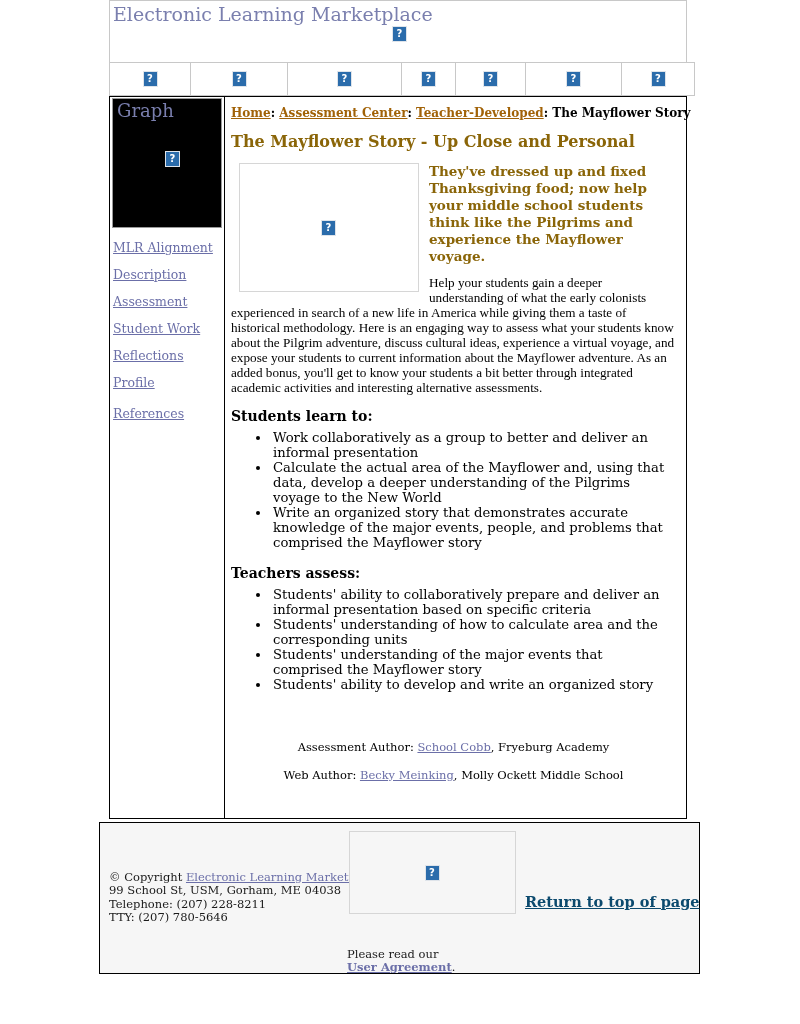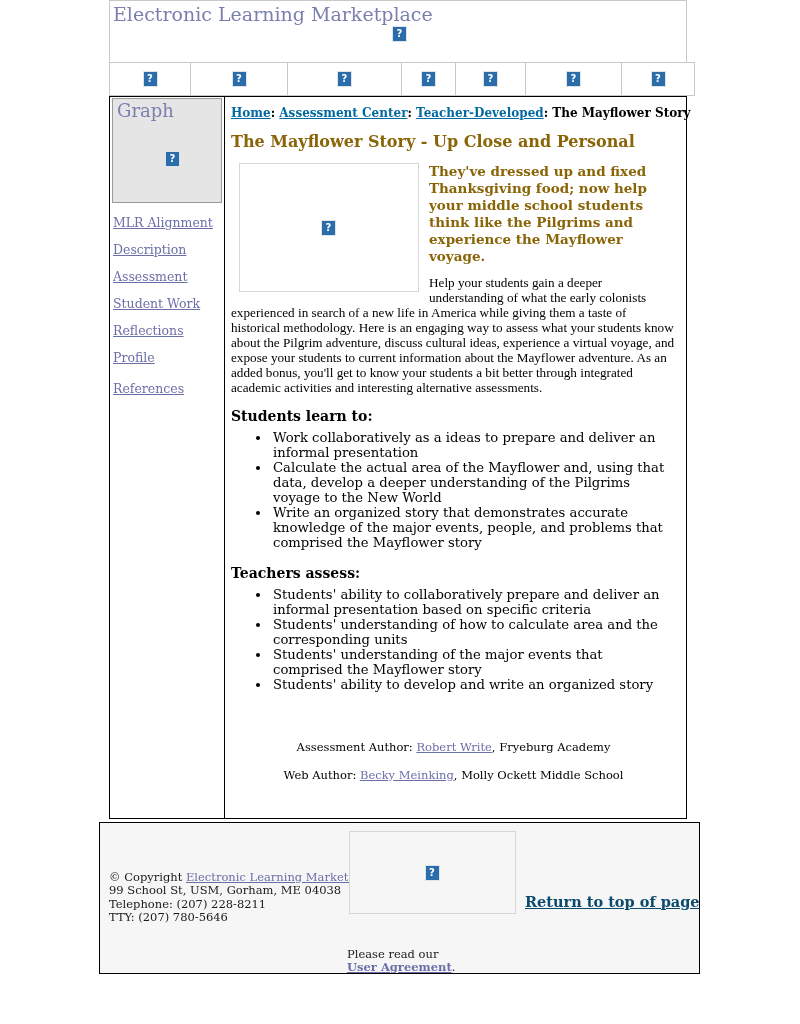--- a/index.html
+++ b/index.html
@@ -106,23 +106,23 @@
     border-right: 1px solid #000000;
   }
   .col-main {
     padding: 8px 10px 10px 6px !important;
   }
 
   
   .graph-box {
     margin: 1px 2px 2px 2px;
     border: 1px solid #9a9a9a;
-    height: 105px;
-    position: relative;
-    background: #e5e5e5;
+    height: 130px;
+    position: relative;
+    background: #000000;
     box-sizing: border-box;
   }
   .graph-title {
     font-size: 18px;
     color: #7a7fae;
     padding: 1px 0 0 4px;
     font-family: "DejaVu Serif", "Liberation Serif", serif;
   }
   .graph-logo {
     position: absolute;
@@ -145,21 +145,21 @@
 
   
   .breadcrumb {
     font-size: 12px;
     font-weight: bold;
     margin: 1px 0 12px 0;
     color: #000000;
     white-space: nowrap;
   }
   .breadcrumb a {
-    color: #0369a1;
+    color: #a16207;
     text-decoration: underline;
     cursor: pointer;
   }
   .breadcrumb .sep { font-weight: bold; color: #000; }
   .breadcrumb .current { color: #000; }
 
   
   .headline {
     font-size: 16px;
     font-weight: bold;
@@ -375,35 +375,35 @@
         <div class="article">
           <div class="hero-img">
             <span class="broken-img"></span>
           </div>
 
           <p class="lead">They've dressed up and fixed Thanksgiving food; now help your middle school students think like the Pilgrims and experience the Mayflower voyage.</p>
           <p class="body-p">Help your students gain a deeper understanding of what the early colonists experienced in search of a new life in America while giving them a taste of historical methodology. Here is an engaging way to assess what your students know about the Pilgrim adventure, discuss cultural ideas, experience a virtual voyage, and expose your students to current information about the Mayflower adventure. As an added bonus, you'll get to know your students a bit better through integrated academic activities and interesting alternative assessments.</p>
 
           <div class="sec-head">Students learn to:</div>
           <ul class="bullets">
-            <li>Work collaboratively as a ideas to prepare and deliver an informal presentation</li>
+            <li>Work collaboratively as a group to better and deliver an informal presentation</li>
             <li>Calculate the actual area of the Mayflower and, using that data, develop a deeper understanding of the Pilgrims voyage to the New World</li>
             <li>Write an organized story that demonstrates accurate knowledge of the major events, people, and problems that comprised the Mayflower story</li>
           </ul>
 
           <div class="sec-head">Teachers assess:</div>
           <ul class="bullets">
             <li>Students' ability to collaboratively prepare and deliver an informal presentation based on specific criteria</li>
             <li>Students' understanding of how to calculate area and the corresponding units</li>
             <li>Students' understanding of the major events that comprised the Mayflower story</li>
             <li>Students' ability to develop and write an organized story</li>
           </ul>
 
           <div class="credits">
-            <div><span>Assessment Author: </span><a>Robert Write</a><span>, Fryeburg Academy</span></div>
+            <div><span>Assessment Author: </span><a>School Cobb</a><span>, Fryeburg Academy</span></div>
             <div class="row2"><span>Web Author: </span><a>Becky Meinking</a><span>, Molly Ockett Middle School</span></div>
           </div>
           <div class="spacer-bottom"></div>
         </div>
       </td>
     </tr>
     </tbody>
   </table>
 
   <div class="footer">

